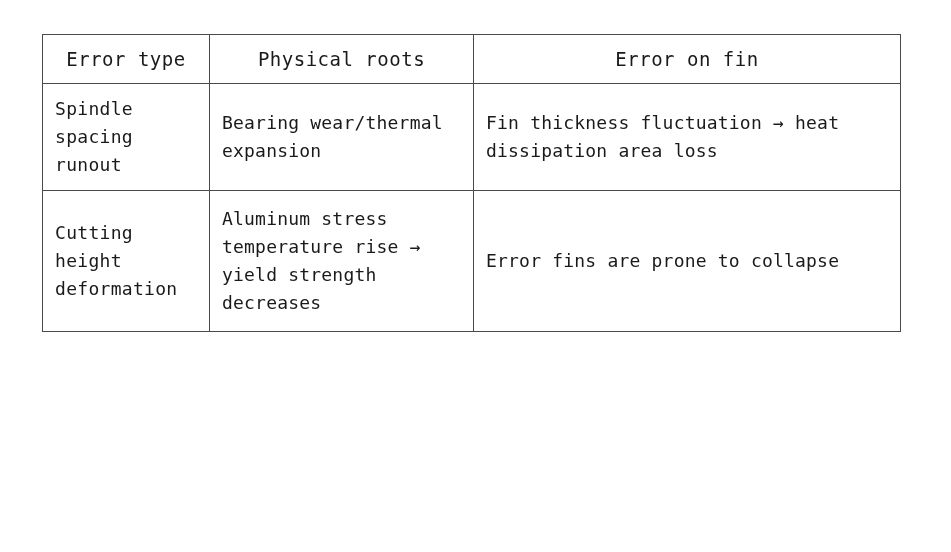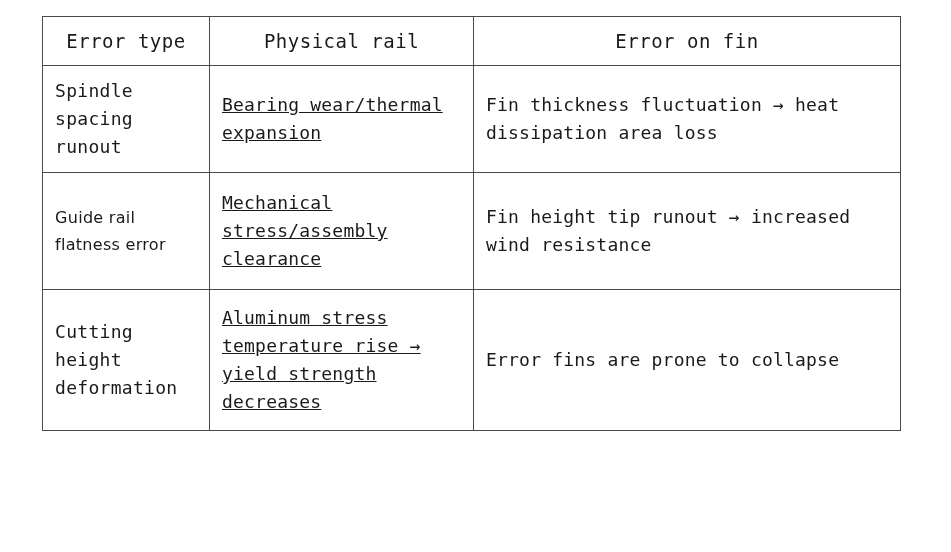--- a/index.html
+++ b/index.html
@@ -16,21 +16,21 @@
   }
   .page {
     position: relative;
     width: 951px;
     height: 552px;
     background: #ffffff;
   }
   table.error-table {
     position: absolute;
     left: 42px;
-    top: 16px;
+    top: 34px;
     width: 858px;
     border-collapse: collapse;
     table-layout: fixed;
   }
   table.error-table col.c1 { width: 167px; }
   table.error-table col.c2 { width: 264px; }
   table.error-table col.c3 { width: 427px; }
 
   table.error-table th,
   table.error-table td {
@@ -49,21 +49,20 @@
   table.error-table tbody td {
     font-size: 18px;
     line-height: 1.55;
     text-align: left;
   }
   td.col-type {
     letter-spacing: 0.3px;
   }
   td.col-roots {
     letter-spacing: 0.2px;
-    text-decoration: underline;
   }
   td.col-impact {
     letter-spacing: 0.2px;
   }
   tr.row-0 td { height: 86px; }
   tr.row-1 td { height: 96px; }
   tr.row-2 td { height: 96px; }
   tr.row-3 td { height: 120px; }
 
   
@@ -79,34 +78,29 @@
 <div class="page">
   <table class="error-table">
     <colgroup>
       <col class="c1">
       <col class="c2">
       <col class="c3">
     </colgroup>
     <thead>
       <tr>
         <th>Error type</th>
-        <th>Physical rail</th>
+        <th>Physical roots</th>
         <th>Error on fin</th>
       </tr>
     </thead>
     <tbody>
       <tr class="row-0">
         <td class="col-type">Spindle spacing runout</td>
         <td class="col-roots">Bearing wear/thermal expansion</td>
         <td class="col-impact">Fin thickness fluctuation → heat dissipation area loss</td>
-      </tr>
-      <tr class="row-1">
-        <td class="col-type">Guide rail flatness error</td>
-        <td class="col-roots">Mechanical stress/assembly clearance</td>
-        <td class="col-impact">Fin height tip runout → increased wind resistance</td>
       </tr>
       <tr class="row-3">
         <td class="col-type">Cutting height deformation</td>
         <td class="col-roots">Aluminum stress temperature rise → yield strength decreases</td>
         <td class="col-impact">Error fins are prone to collapse</td>
       </tr>
     </tbody>
   </table>
 </div>
 

